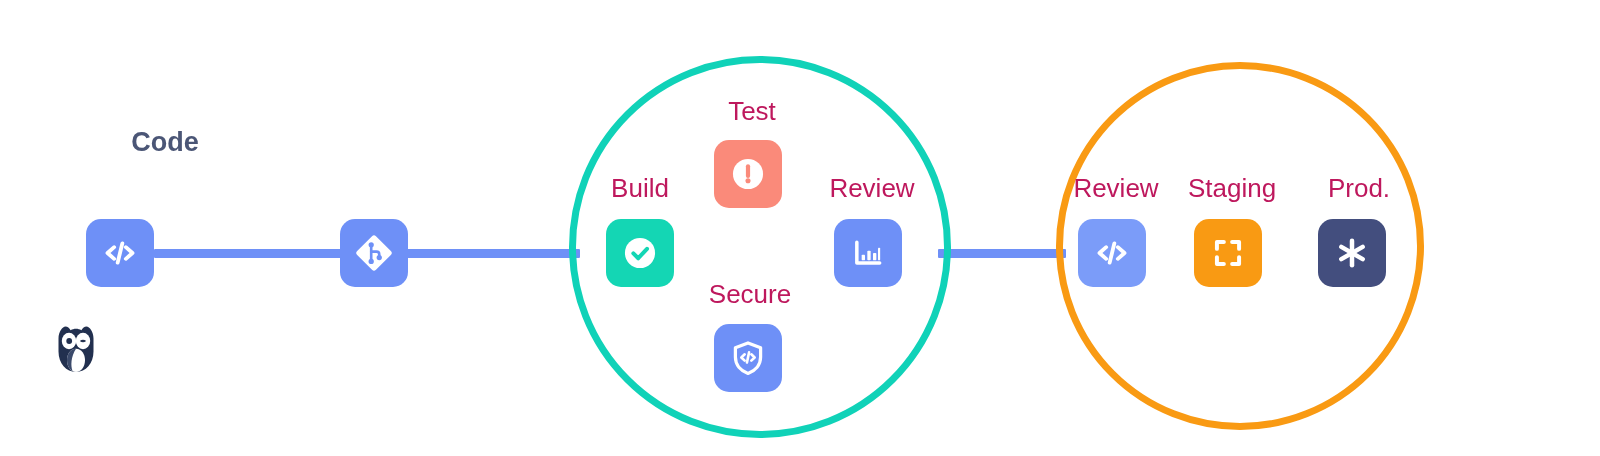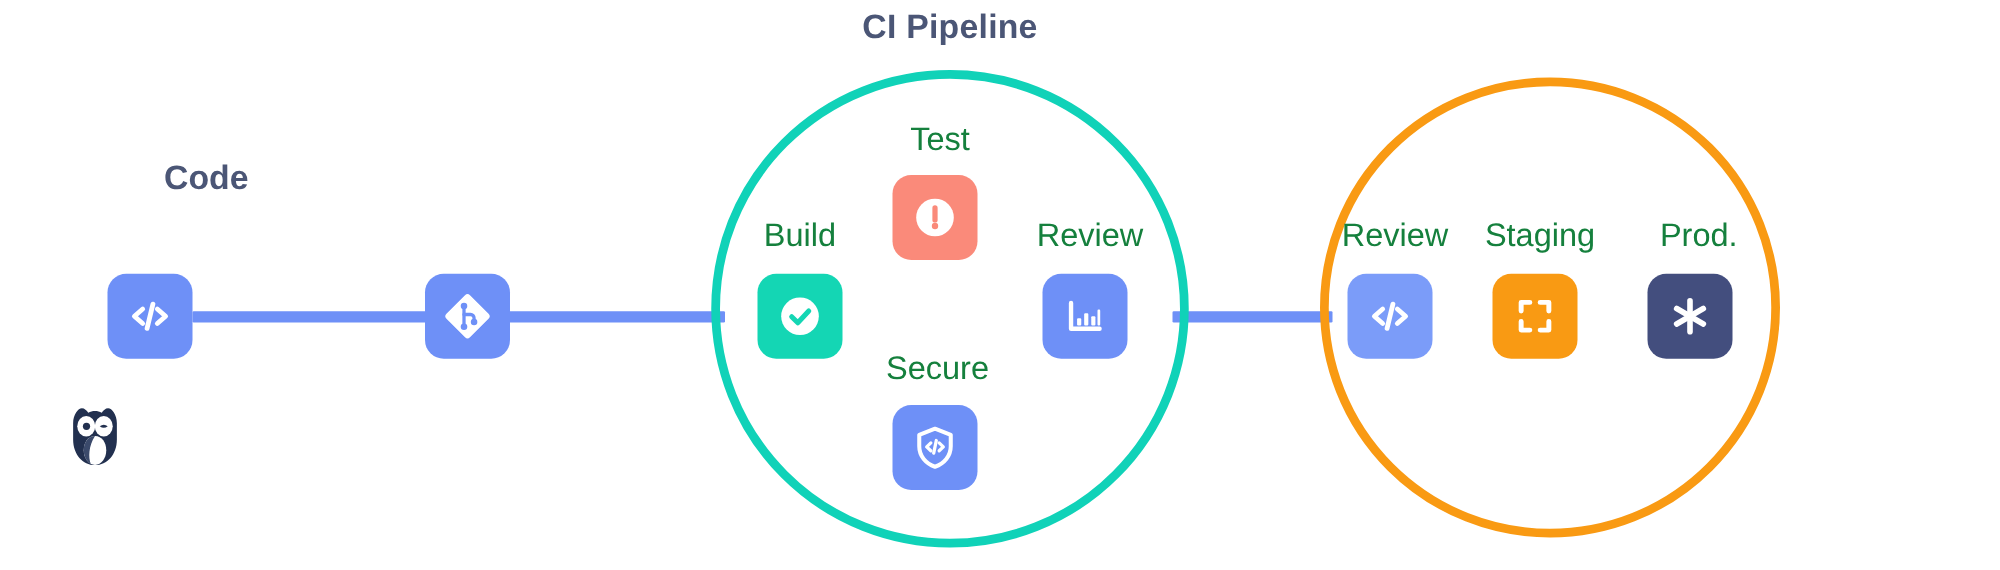--- a/index.html
+++ b/index.html
@@ -38,21 +38,21 @@
     font-size: 27px;
     color: #4b5676;
     text-align: center;
     white-space: nowrap;
     transform: translateX(-50%);
   }
   .node-label {
     font-family: "Liberation Sans", sans-serif;
     font-weight: normal;
     font-size: 26px;
-    color: #15803d;
+    color: #be185d;
     text-align: right;
     white-space: nowrap;
     transform: translateX(-50%);
   }
 
   
   .tile {
     width: 68px;
     height: 68px;
     border-radius: 15px;
@@ -93,21 +93,20 @@
   <div class="abs connector layer-lines" style="left:154px; top:249px; width:192px;"></div>
 
   <div class="abs connector layer-lines" style="left:400px; top:249px; width:180px;"></div>
 
   <div class="abs connector layer-lines" style="left:938px; top:249px; width:128px;"></div>
 
   <div class="abs ring ring-ci layer-rings" style="left:569px; top:56px; width:382px; height:382px;"></div>
 
   <div class="abs ring ring-cd layer-rings" style="left:1056px; top:62px; width:368px; height:368px;"></div>
 
-  <div class="abs pipeline-title layer-text" style="left:760px; top:6px;">CI Pipeline</div>
 
 
   <div class="abs stage-label layer-text" style="left:120px; top:127px;margin-left:45px;">Code</div>
 
   <div class="abs tile layer-tiles" style="left:86px; top:219px; background:#6e90f7;">
     <span>
       <svg width="40" height="40" viewBox="0 0 24 24" fill="none" stroke="#ffffff" stroke-width="2.3" stroke-linecap="round" stroke-linejoin="round">
         <polyline points="8.5,8.5 4.5,12 8.5,15.5"></polyline>
         <polyline points="15.5,8.5 19.5,12 15.5,15.5"></polyline>
         <line x1="13.4" y1="6.2" x2="10.6" y2="17.8"></line>

